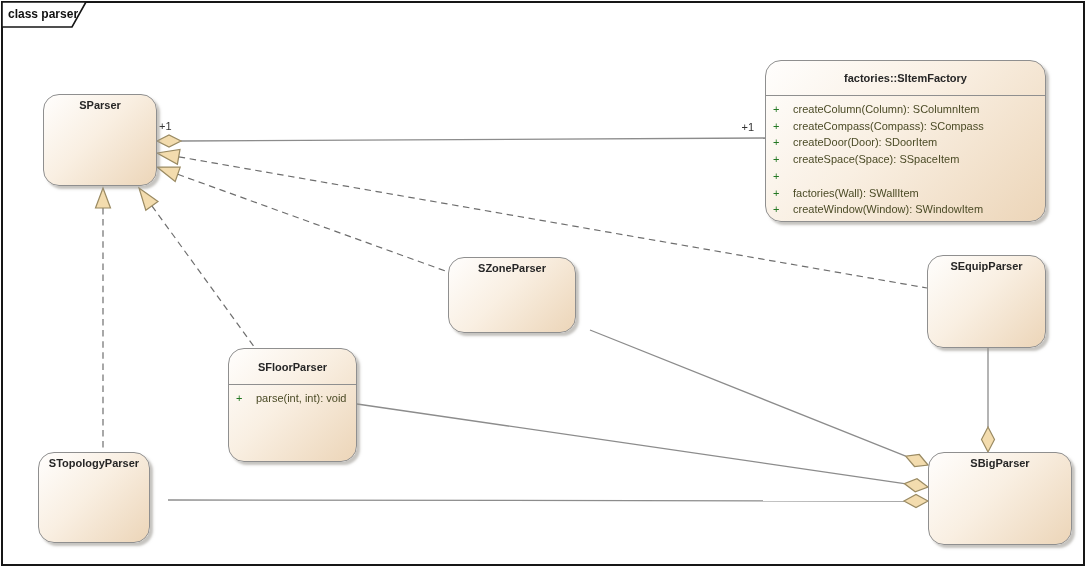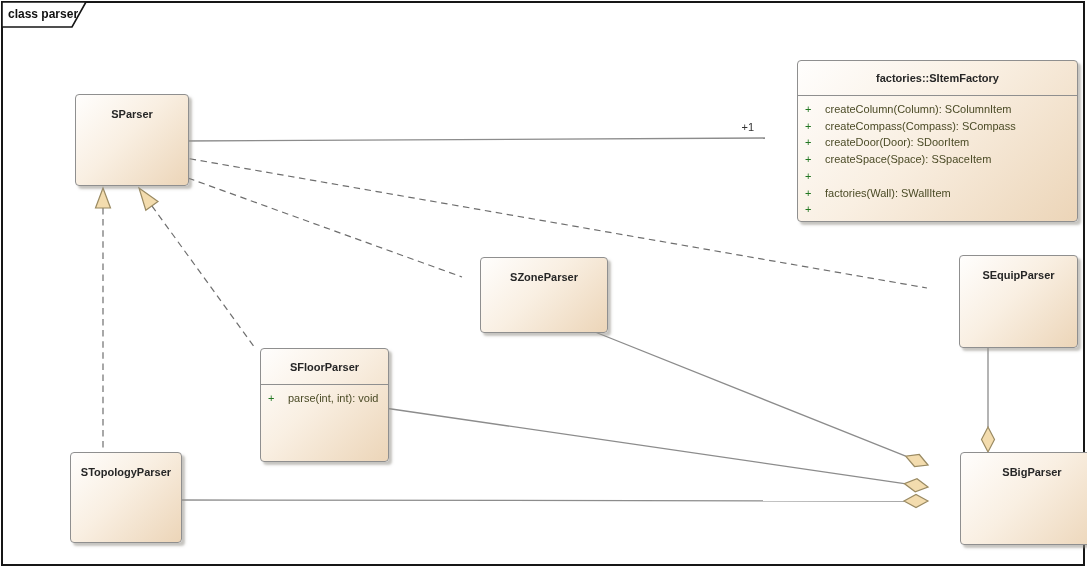--- a/index.html
+++ b/index.html
@@ -3,26 +3,26 @@
 <meta charset="utf-8">
 <style>
   html,body{margin:0;padding:0;background:#ffffff;}
   body{width:1087px;height:574px;position:relative;overflow:hidden;
        font-family:"Liberation Sans",sans-serif;}
   .canvas{position:absolute;inset:0;}
   svg.layer{position:absolute;left:0;top:0;}
   svg text{font-family:"Liberation Sans",sans-serif;font-size:11px;fill:#333333;}
 
   .box{position:absolute;box-sizing:border-box;
-       border:1px solid #8f8f8f;border-radius:4px;
+       border:1px solid #8f8f8f;border-radius:16px;
        background:linear-gradient(135deg,#fffefd 0%,#f9efe2 45%,#ecd5b8 100%);
-       box-shadow:3px 3px 2.5px rgba(150,145,138,.55);margin-left:32px;}
+       box-shadow:3px 3px 2.5px rgba(150,145,138,.55);}
   .box .title{font-weight:bold;font-size:11px;color:#262626;text-align:center;
               white-space:nowrap;}
-  .plain .title{padding-top:13px;}
+  .plain .title{padding-top:4px;}
   .hdr{height:34px;display:flex;align-items:center;justify-content:center;
        border-bottom:1px solid #8f8f8f;}
   .hdr35{height:35px;}
   .rows{padding-top:5px;}
   .row{display:flex;line-height:16.7px;font-size:11px;color:#4b4b26;white-space:nowrap;}
   .row .vis{color:#227722;width:20px;padding-left:7px;flex:none;}
 
   #box-sparser        {left:43px;  top:94px;  width:114px; height:92px;}
   #box-sitemfactory   {left:765px; top:60px;  width:281px; height:162px;}
   #box-szoneparser    {left:448px; top:257px; width:128px; height:76px;}
@@ -126,20 +126,21 @@
       </div>
       <div class="row">
         <span class="vis">+</span>
       </div>
       <div class="row">
         <span class="vis">+</span>
         <span class="sig">factories(Wall): SWallItem</span>
       </div>
       <div class="row">
         <span class="vis">+</span>
+        <span class="sig">createWindow(Window): SWindowItem</span>
       </div>
     </div>
   </div>
 
   <div class="box plain" id="box-szoneparser">
     <div class="title">SZoneParser</div>
   </div>
 
   <div class="box plain" id="box-sequipparser">
     <div class="title">SEquipParser</div>

